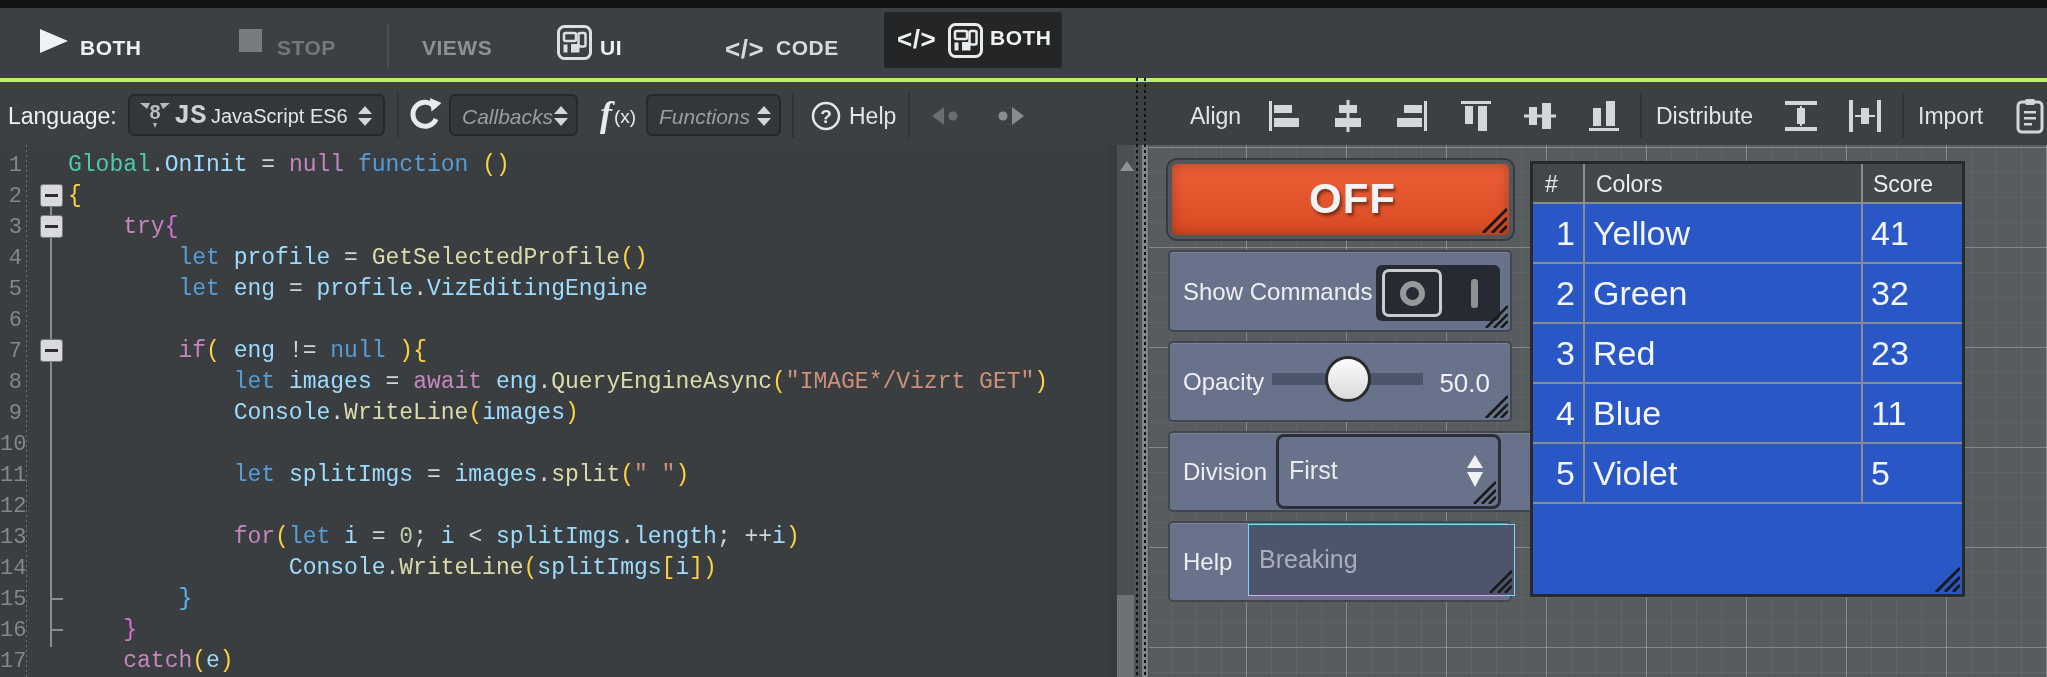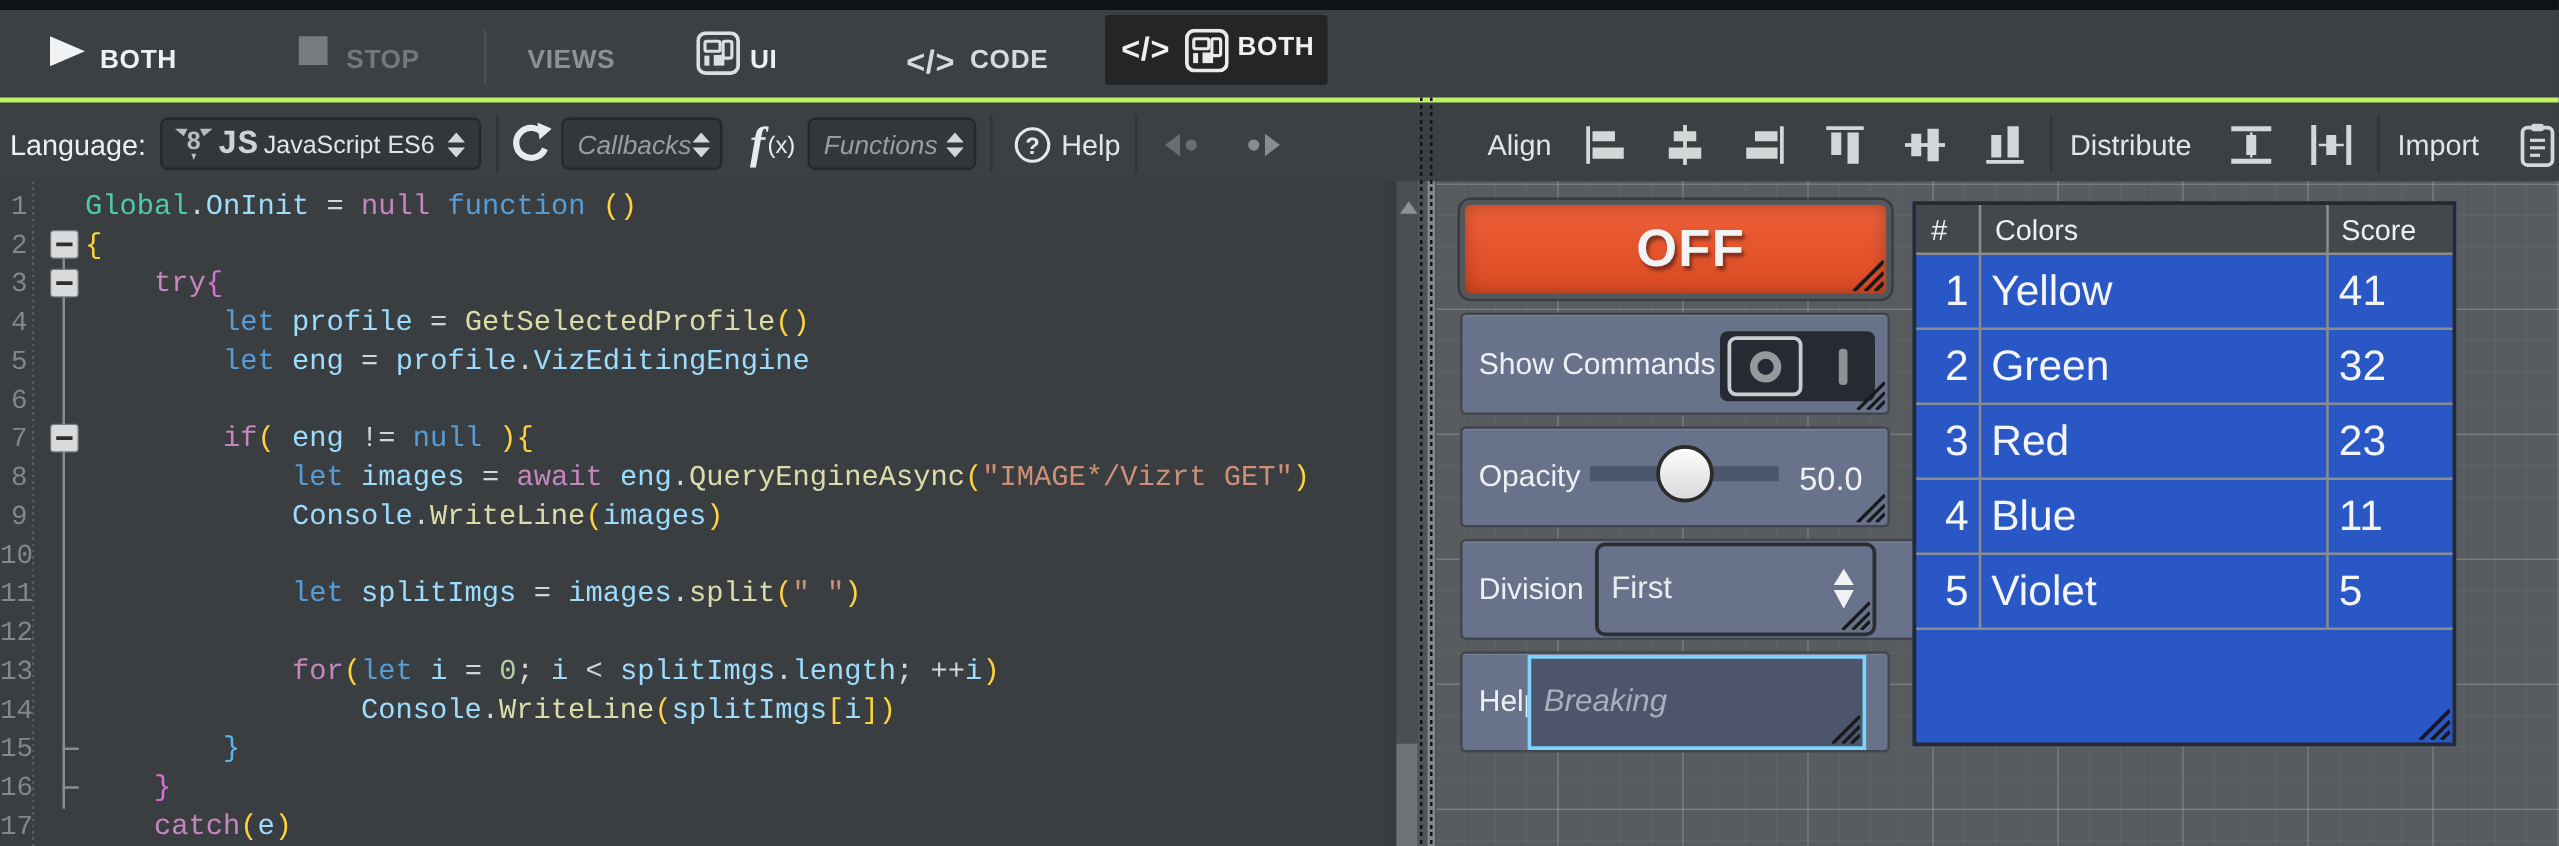--- a/index.html
+++ b/index.html
@@ -317,21 +317,21 @@
             <line x1="2" y1="24" x2="24" y2="2"></line>
             <line x1="10" y1="24" x2="24" y2="10"></line>
             <line x1="17" y1="24" x2="24" y2="17"></line>
           </g>
         </svg>
     </div>
   </div>
 
   <div class="panel" style="top:376px;height:77px;">
     <div class="plabel" style="top:25px;">Help</div>
-    <div class="abs" style="left:52px;top:1px;width:265px;height:70px;border:3px solid #7dd3fc;background:#4c556b;font-style:italic;">
+    <div class="abs" style="left:78px;top:1px;width:265px;height:70px;border:1px solid #7dd3fc;background:#4c556b;">
       <div class="abs" style="left:10px;top:20px;font-size:25px;color:#a9afba;">Breaking</div>
       <svg class="rh" width="24" height="24" viewBox="0 0 24 24">
           <g stroke="#191919" stroke-width="2.6">
             <line x1="2" y1="24" x2="24" y2="2"></line>
             <line x1="10" y1="24" x2="24" y2="10"></line>
             <line x1="17" y1="24" x2="24" y2="17"></line>
           </g>
         </svg>
     </div>
   </div>

